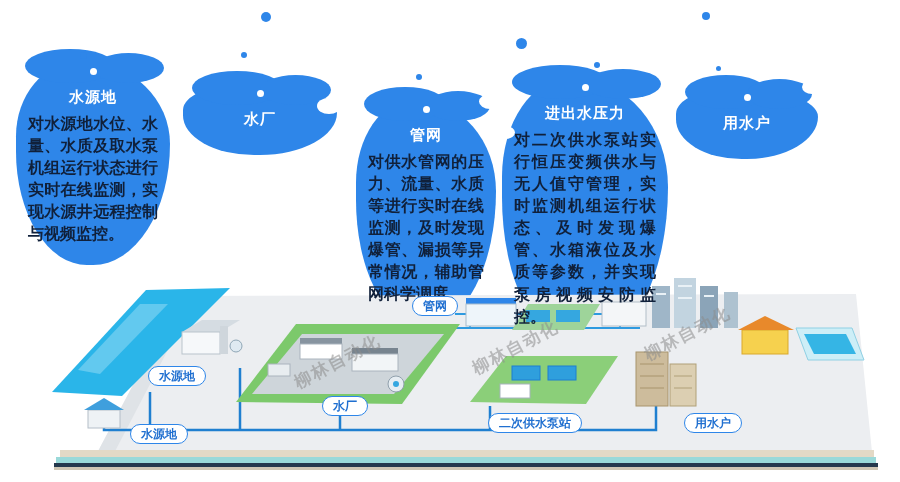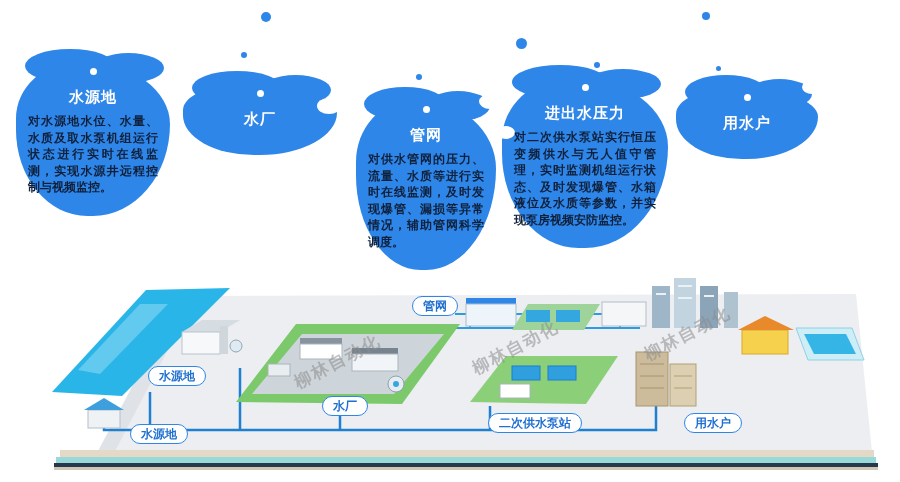--- a/index.html
+++ b/index.html
@@ -36,21 +36,21 @@
   }
   .dot{
     position:absolute;border-radius:50%;background:#2E86E9;z-index:1;
   }
   .callout h3{
     position:relative;z-index:3;margin:0 0 6px 0;text-align:center;
     color:#ffffff;font-size:15px;font-weight:700;letter-spacing:1px;
   }
   .callout p{
     position:relative;z-index:3;margin:0;color:#10203a;
-    font-size:12px;line-height:1.38;font-weight:600;text-align:justify;
+    font-size:16px;line-height:1.38;font-weight:600;text-align:justify;
   }
 
   
   .scene{position:absolute;left:0;top:272px;width:900px;height:210px;}
   .scene svg{position:absolute;left:0;top:0;}
   .pill{
     position:absolute;background:#ffffff;border:1px solid #2E86E9;
     border-radius:11px;color:#1F6FD0;font-size:12px;font-weight:700;
     padding:2px 10px;line-height:1.2;white-space:nowrap;z-index:5;
   }

